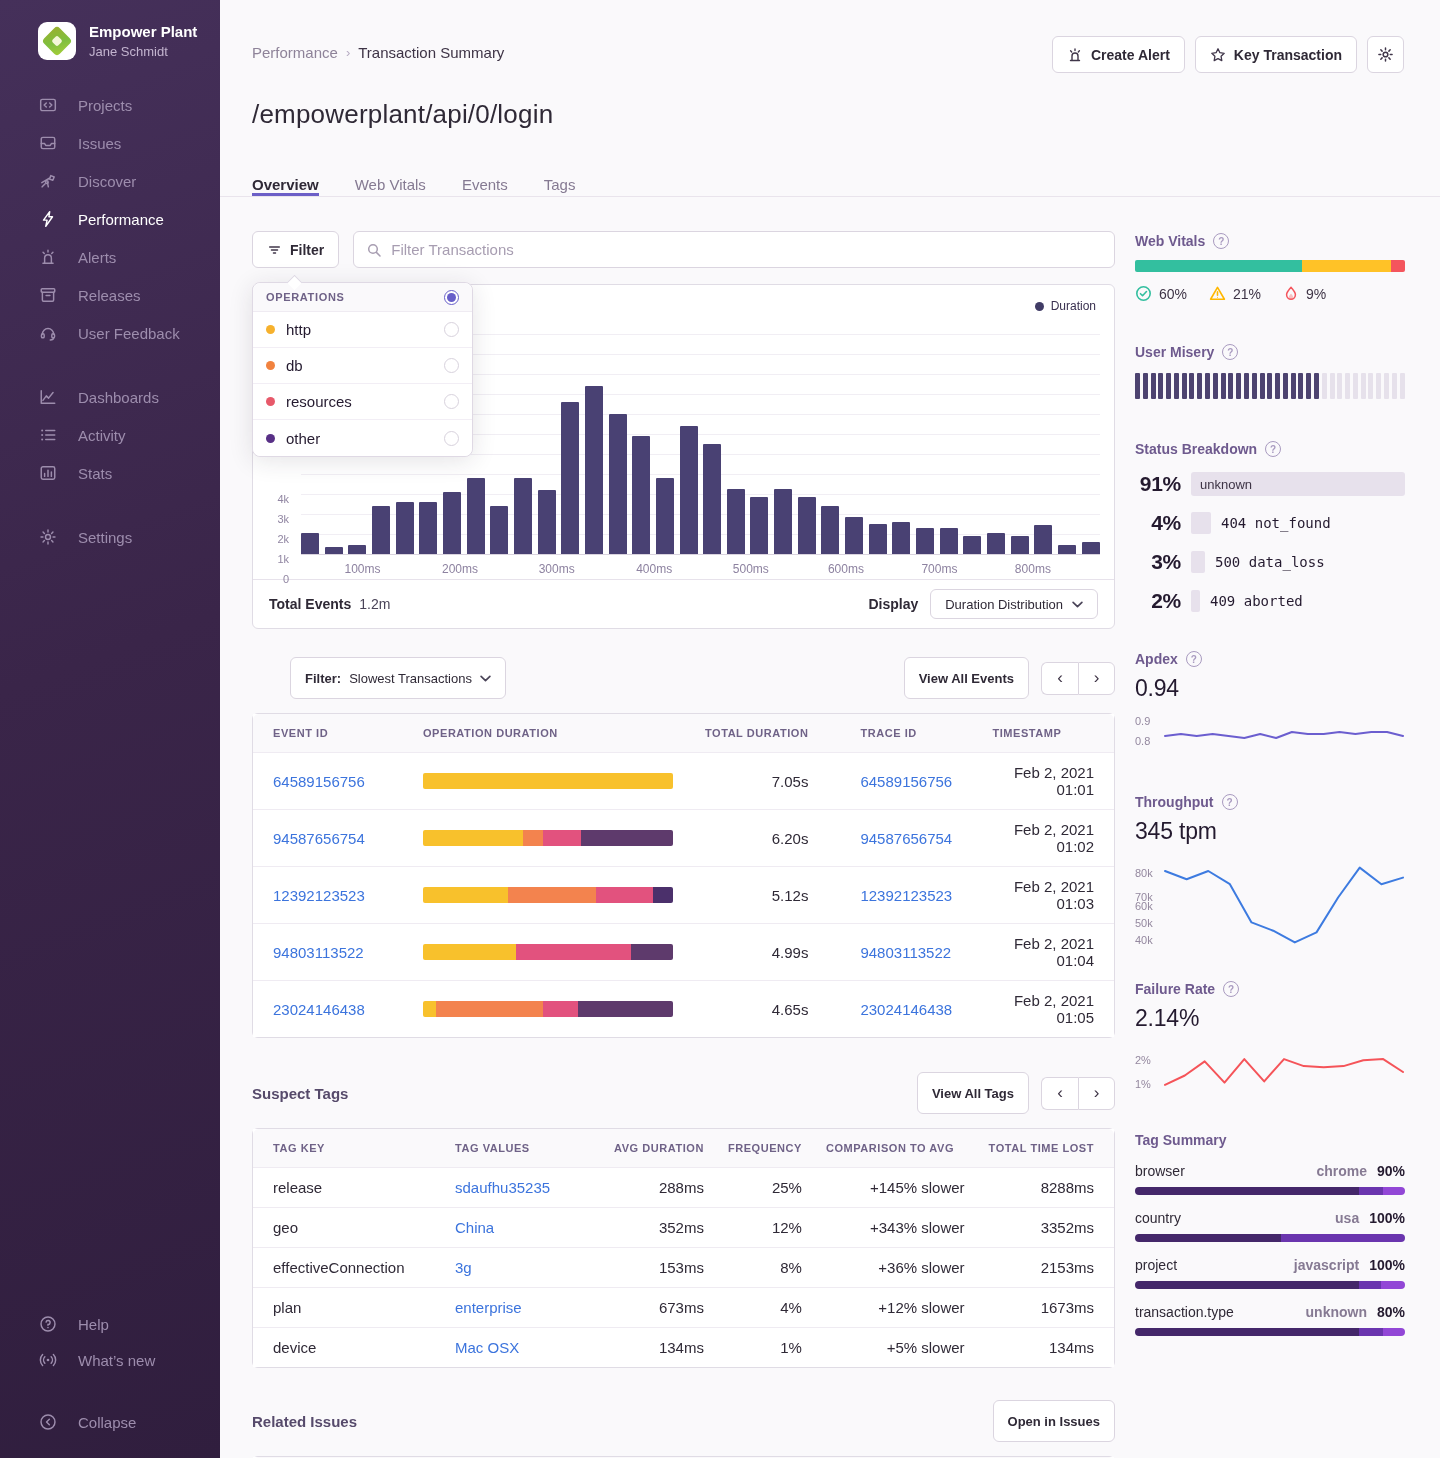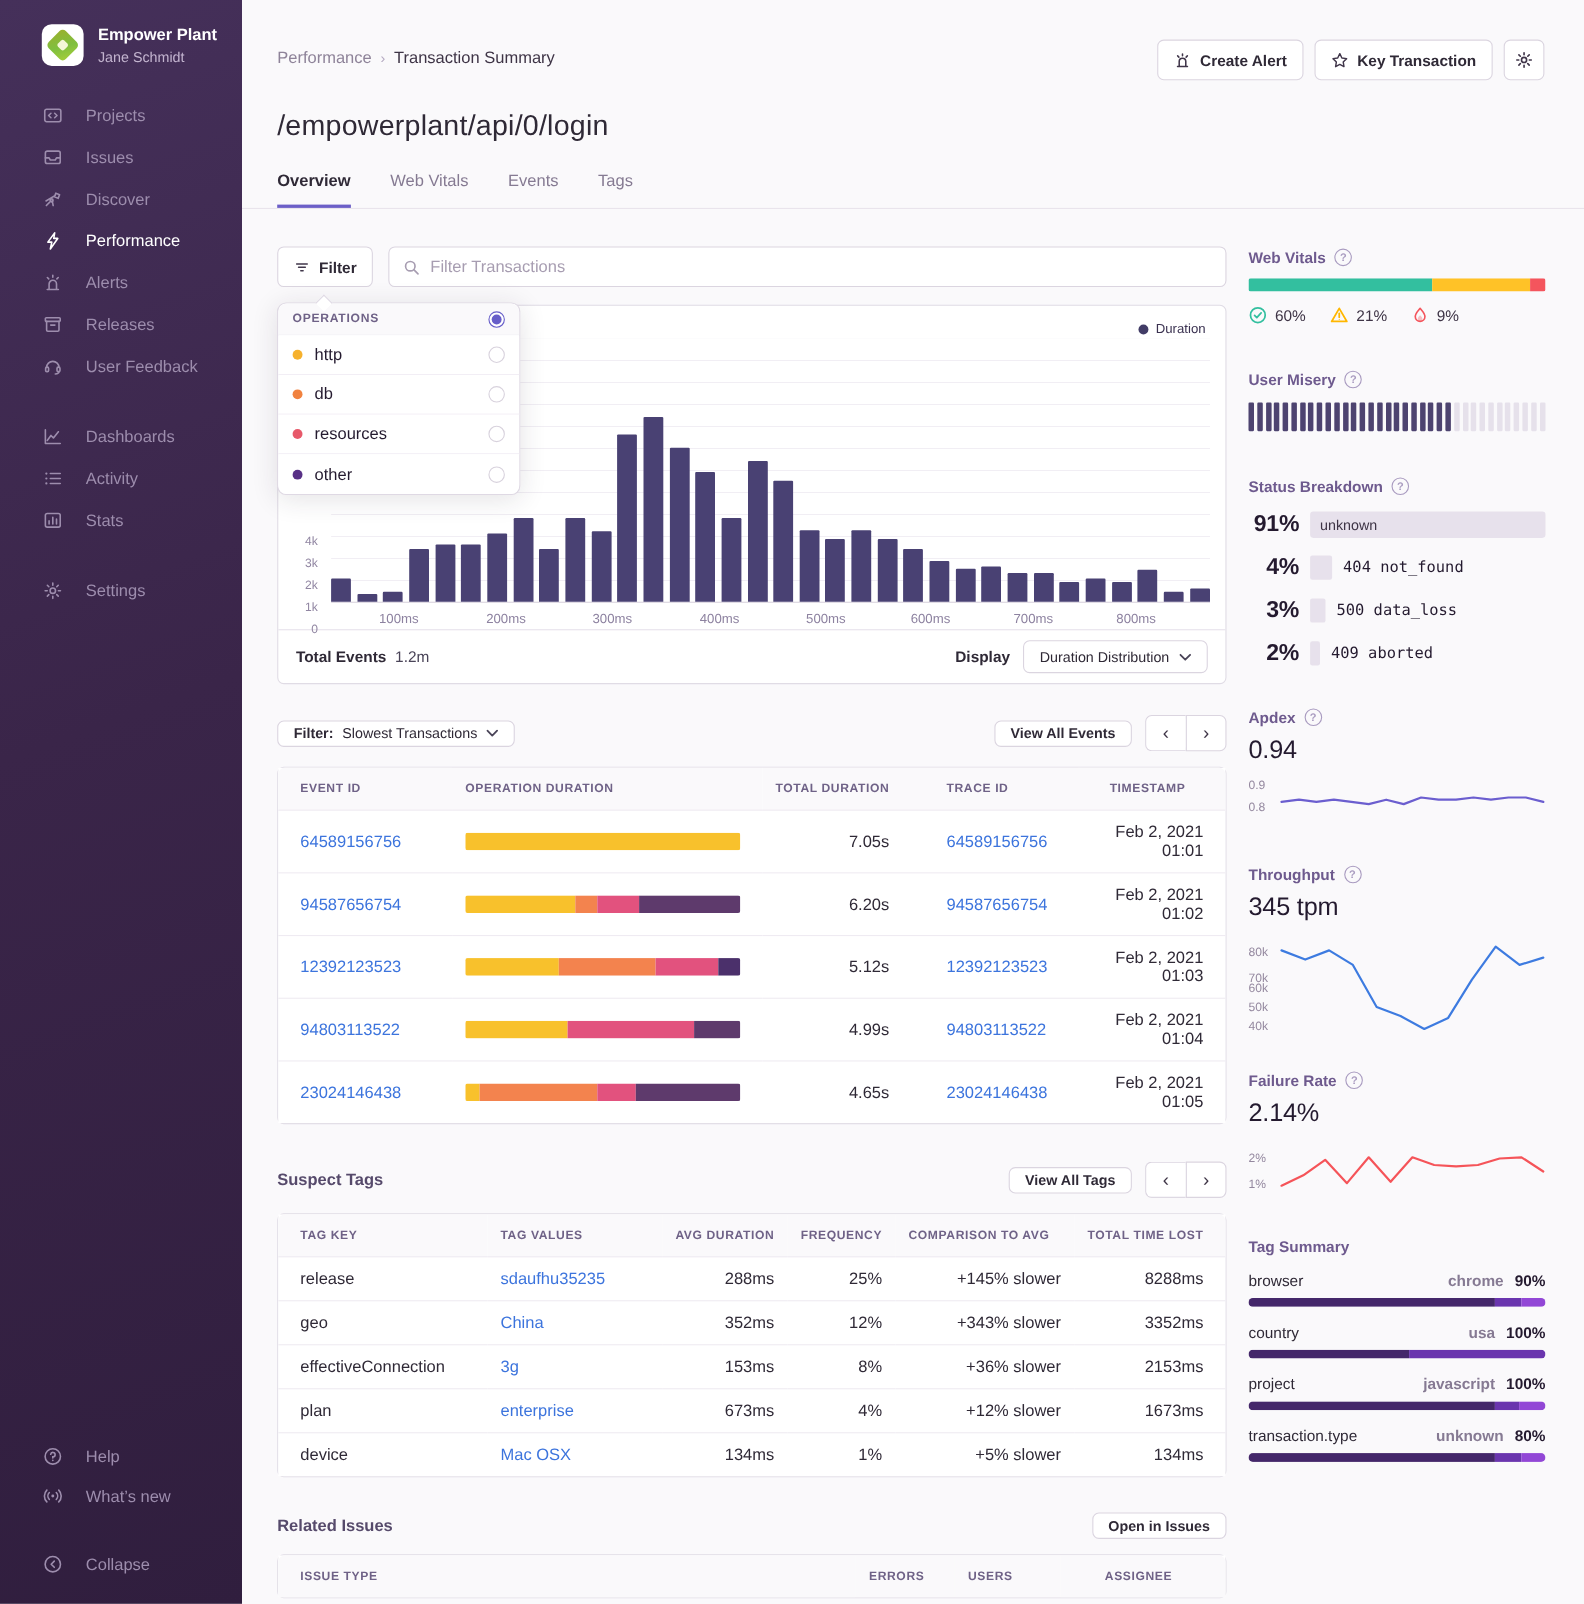--- a/index.html
+++ b/index.html
@@ -33,21 +33,21 @@
   .breadcrumb { display:flex; align-items:center; gap:8px; font-size:15px; padding-top:8px; }
   .crumb-parent { color:#8E8399; }
   .crumb-sep { color:#B5AAC2; font-size:13px; }
   .crumb-current { color:#3E3446; }
   .header-actions { display:flex; gap:10px; }
   .btn { background:#fff; border:1px solid #DBD5E0; border-radius:6px; font-family:inherit; font-size:14px; font-weight:bold; color:#2F2936; display:flex; align-items:center; gap:8px; padding:0 14px; height:37px; cursor:pointer; }
   .btn .bicon { display:flex; color:#40364A; }
   .btn-icononly { width:37px; justify-content:center; padding:0; }
   .page-title { font-size:26px; font-weight:500; color:#2F2936; margin-top:26px; letter-spacing:.2px; }
   .tabs { display:flex; gap:36px; margin-top:26px; }
-  .tab { font-size:15px; color:#857A92; padding-bottom:13px; cursor:pointer; border-bottom:3px solid transparent; }
+  .tab { font-size:15px; color:#857A92; cursor:pointer; border-bottom:3px solid transparent;margin-top:20px; }
   .tab.active { color:#2F2936; font-weight:bold; border-bottom-color:#6C5FC7; }
 
   .content { display:flex; padding:34px 35px 0 32px; gap:20px; }
   .main-col { width:863px; position:relative; flex:none; }
   .rail { width:270px; flex:none; }
 
   
   .filter-row { display:flex; gap:14px; }
   .filter-btn { height:37px; }
   .search-box { flex:1; height:37px; background:#fff; border:1px solid #DBD5E0; border-radius:6px; display:flex; align-items:center; padding:0 12px; gap:9px; }
@@ -88,33 +88,33 @@
   .tot-label { font-weight:bold; color:#2F2936; }
   .tot-value { color:#4A4458; }
   .display-group { display:flex; align-items:center; gap:12px; }
   .display-label { font-size:14px; font-weight:bold; color:#2F2936; }
   .select-btn { font-weight:normal; font-size:13px; height:30px; gap:9px; }
 
   
   .control-row { display:flex; align-items:center; justify-content:space-between; margin-top:28px; }
   .control-row .left-title { font-size:15px; font-weight:bold; color:#564A6B; }
   .right-controls { display:flex; gap:12px; align-items:center; }
-  .btn-sm { height:24px; font-size:13px; }
+  .btn-sm { height:42px; font-size:13px;margin-left:38px; }
   .pager { display:flex; }
   .pager .pbtn { width:37px; height:33px; background:#fff; border:1px solid #DBD5E0; display:flex; align-items:center; justify-content:center; font-size:17px; color:#3E3446; cursor:pointer; }
   .pager .pbtn:first-child { border-radius:6px 0 0 6px; border-right-width:0; }
   .pager .pbtn:last-child { border-radius:0 6px 6px 0; }
 
   
   table.data { width:100%; border-collapse:collapse; margin-top:14px; background:#fff; }
   .tbl-wrap { margin-top:14px; }
   .tbl-wrap table { margin-top:0; }
   table.data th { background:#FAF9FB; font-size:11px; font-weight:bold; letter-spacing:.05em; color:#6F6287; text-align:left; padding:13px 12px; white-space:nowrap; }
   table.data th:first-child { padding-left:20px; border-top-left-radius:6px; }
-  table.data th:last-child { padding-right:20px; border-top-right-radius:6px;text-align:center; }
+  table.data th:last-child { padding-right:20px; border-top-right-radius:6px; }
   table.data td { border-top:1px solid #EFEBF2; padding:11px 12px; font-size:15px; color:#2F2936; vertical-align:middle; }
   table.data td:first-child { padding-left:20px; }
   table.data td:last-child { padding-right:20px; }
   th.r, td.r { text-align:right; }
   a.link { color:#3C74DD; text-decoration:none; cursor:pointer; }
   .ts { color:#84778B; }
   .opbar { width:250px; height:16px; display:flex; border-radius:2px; overflow:hidden; }
   .opbar div { height:100%; }
 
   

